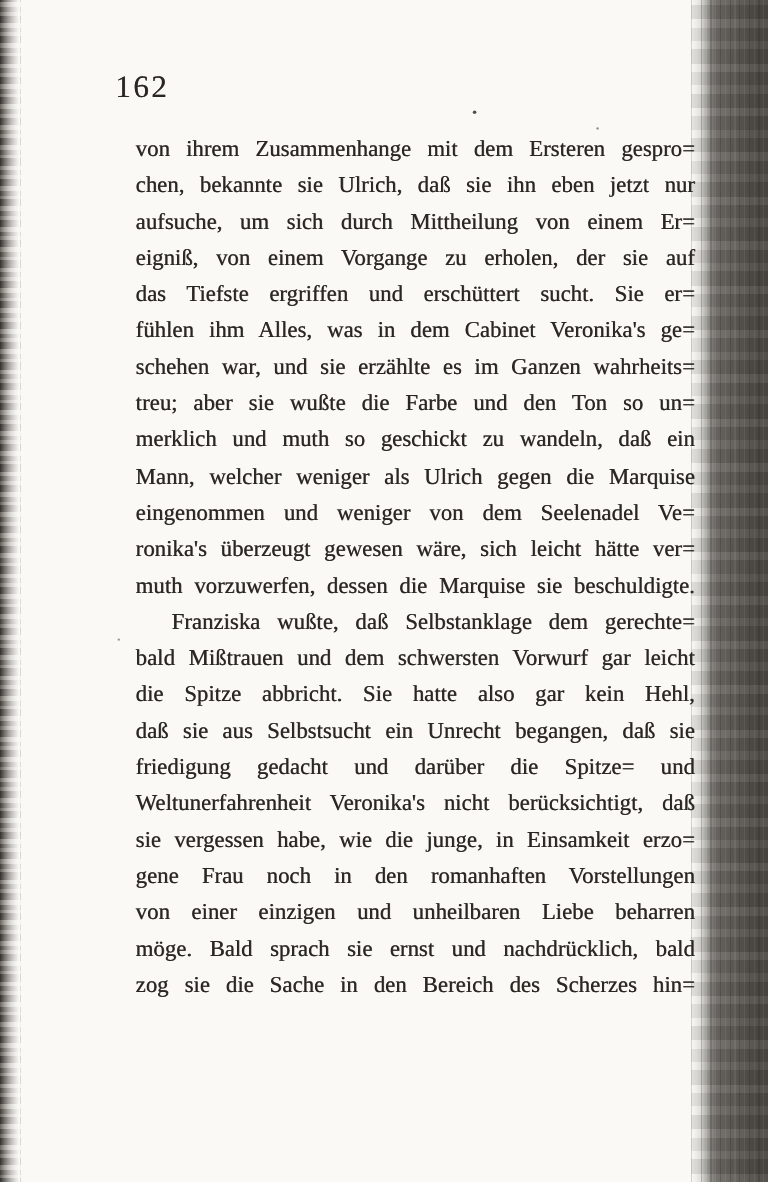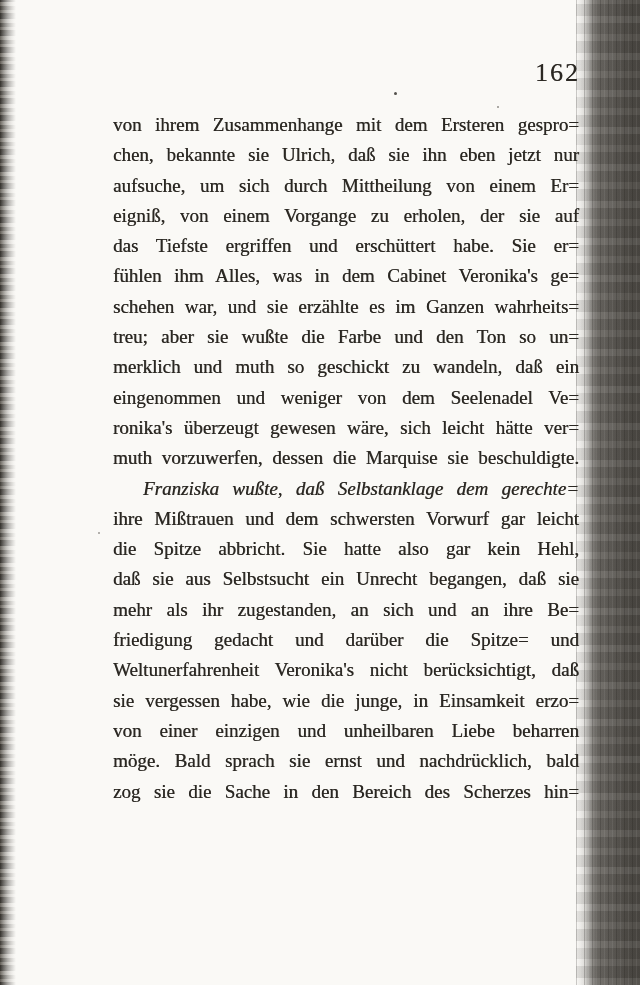--- a/index.html
+++ b/index.html
@@ -53,79 +53,80 @@
         rgba(110,107,102,0) 0%,
         rgba(110,107,102,0.18) 12%,
         rgba(110,107,102,0.65) 22%,
         var(--gutter-mid) 32%,
         #605d58 55%,
         var(--gutter-dark) 80%,
         #4b4843 100%);
   }
   .pagenum{
     position:absolute;
-    left:114px;width:466px;top:58px;
-    text-align:right;
+    left:96px;width:466px;top:58px;
+    text-align:left;
     font-size:26px;
     letter-spacing:2px;
     color:var(--ink);
     text-shadow:0.3px 0 0 rgba(42,39,34,0.7);
   }
   .textblock{
     position:absolute;
     left:113px;top:110px;width:466px;
     color:var(--ink);
   }
   .line{
     font-size:19px;
     line-height:30.3px;
     height:30.3px;
     text-align:justify;
     text-align-last:justify;
     white-space:normal;
     overflow:visible;
     text-shadow:0.4px 0 0 rgba(42,39,34,0.75);
   }
-  .line.indent{padding-left:30px;font-style:italic;}
+  .line.indent{padding-left:30px;}
   .speck{
     position:absolute;border-radius:50%;
     background:rgba(40,37,32,0.8);
   }
   .s1{left:394px;top:92px;width:3px;height:3px;}
   .s2{left:497px;top:106px;width:2px;height:2px;background:rgba(40,37,32,0.5);}
   .s3{left:98px;top:532px;width:2px;height:2px;background:rgba(40,37,32,0.45);}
 </style>
 </head>
 <body>
 
 <div class="page">
   <div class="left-edge"></div>
   <div class="gutter"></div>
   <div class="pagenum">162</div>
   <div class="textblock">
       <div class="line">von ihrem Zusammenhange mit dem Ersteren gespro=</div>
       <div class="line">chen, bekannte sie Ulrich, daß sie ihn eben jetzt nur</div>
       <div class="line">aufsuche, um sich durch Mittheilung von einem Er=</div>
       <div class="line">eigniß, von einem Vorgange zu erholen, der sie auf</div>
-      <div class="line">das Tiefste ergriffen und erschüttert habe. Sie er=</div>
+      <div class="line">das Tiefste ergriffen und erschüttert sucht. Sie er=</div>
       <div class="line">fühlen ihm Alles, was in dem Cabinet Veronika's ge=</div>
       <div class="line">schehen war, und sie erzählte es im Ganzen wahrheits=</div>
       <div class="line">treu; aber sie wußte die Farbe und den Ton so un=</div>
       <div class="line">merklich und muth so geschickt zu wandeln, daß ein</div>
+      <div class="line">Mann, welcher weniger als Ulrich gegen die Marquise</div>
       <div class="line">eingenommen und weniger von dem Seelenadel Ve=</div>
       <div class="line">ronika's überzeugt gewesen wäre, sich leicht hätte ver=</div>
       <div class="line">muth vorzuwerfen, dessen die Marquise sie beschuldigte.</div>
       <div class="line indent">Franziska wußte, daß Selbstanklage dem gerechte=</div>
-      <div class="line">ihre Mißtrauen und dem schwersten Vorwurf gar leicht</div>
+      <div class="line">bald Mißtrauen und dem schwersten Vorwurf gar leicht</div>
       <div class="line">die Spitze abbricht. Sie hatte also gar kein Hehl,</div>
       <div class="line">daß sie aus Selbstsucht ein Unrecht begangen, daß sie</div>
-      <div class="line">mehr als ihr zugestanden, an sich und an ihre Be=</div>
       <div class="line">friedigung gedacht und darüber die Spitze= und</div>
       <div class="line">Weltunerfahrenheit Veronika's nicht berücksichtigt, daß</div>
       <div class="line">sie vergessen habe, wie die junge, in Einsamkeit erzo=</div>
+      <div class="line">gene Frau noch in den romanhaften Vorstellungen</div>
       <div class="line">von einer einzigen und unheilbaren Liebe beharren</div>
       <div class="line">möge. Bald sprach sie ernst und nachdrücklich, bald</div>
       <div class="line">zog sie die Sache in den Bereich des Scherzes hin=</div>
     </div>
   <div class="speck s1"></div>
   <div class="speck s2"></div>
   <div class="speck s3"></div>
 </div>
 
 </body></html>

